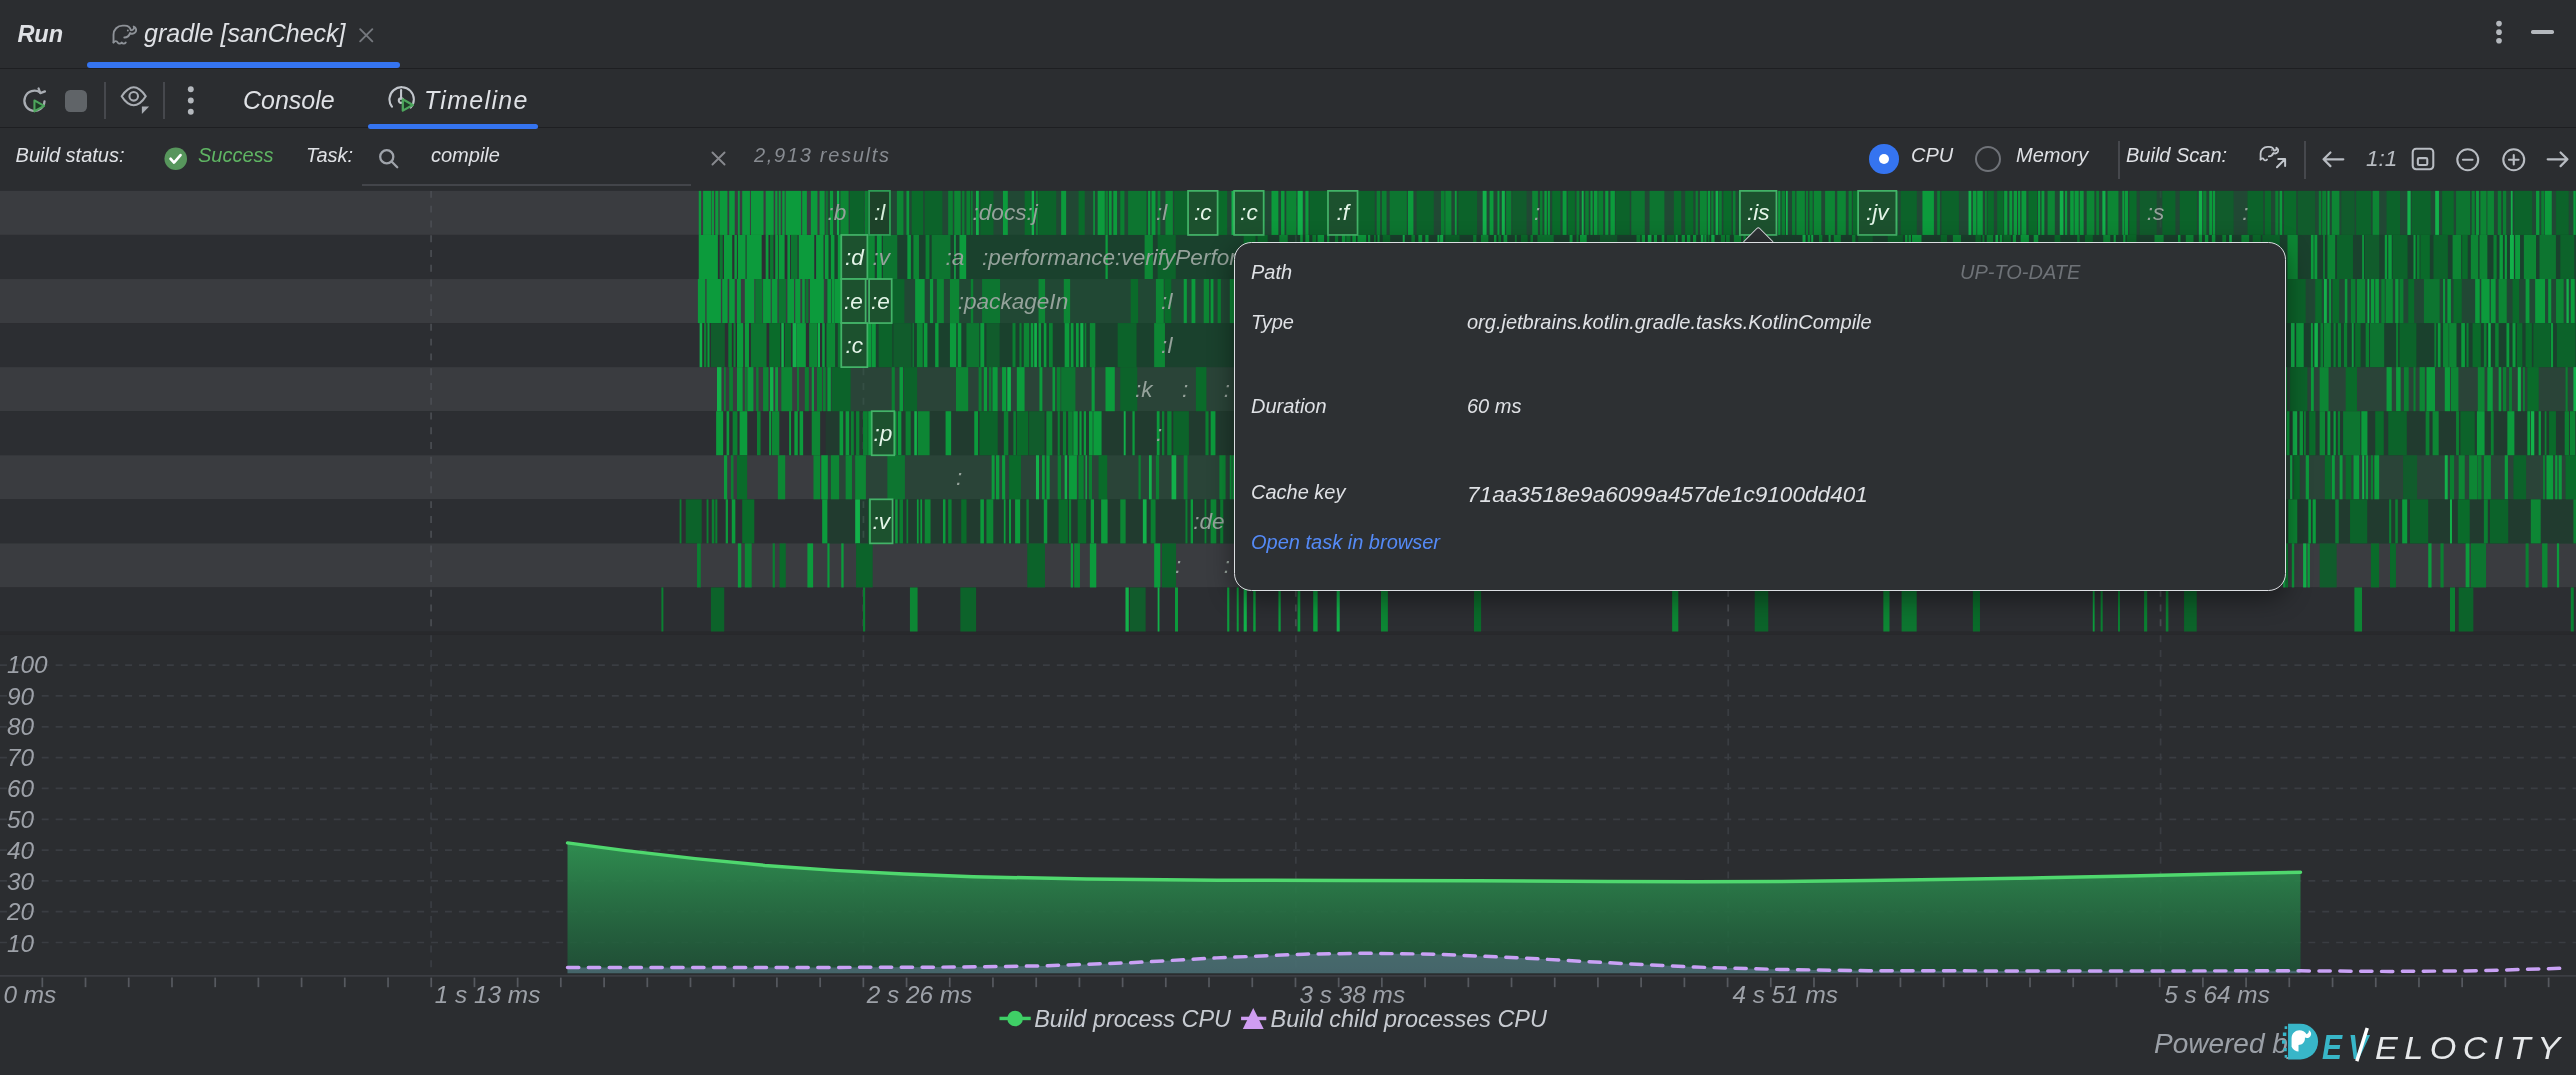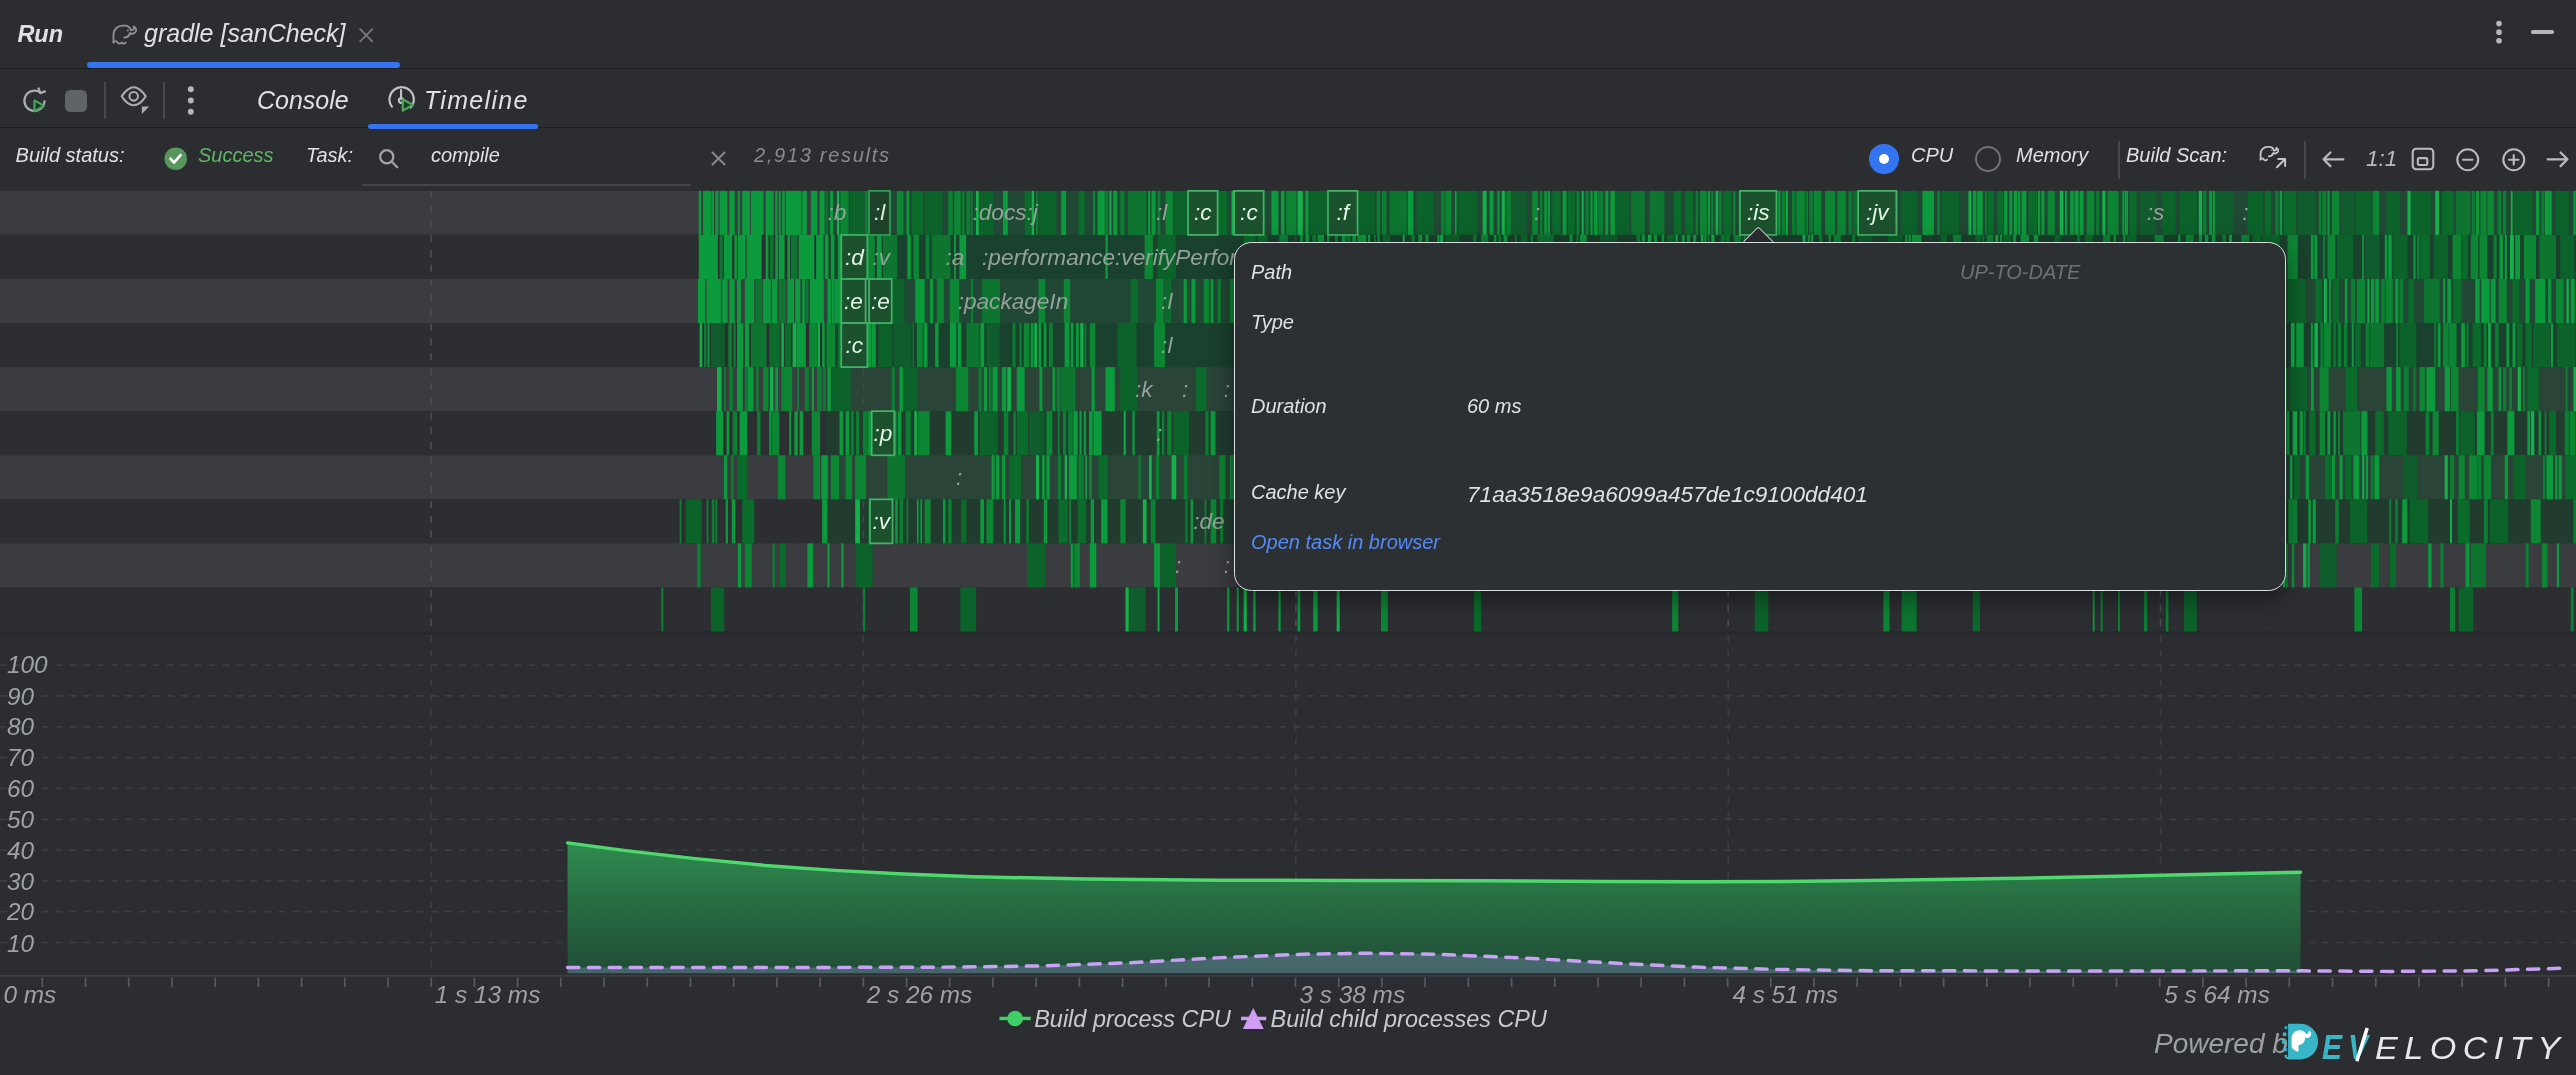--- a/index.html
+++ b/index.html
@@ -54,21 +54,21 @@
 <path d="M25.5 25 h8.5 l-8.5 8.5 z" fill="#a9adb3"></path>
       </svg></div>
 <div class="abs sep" style="left:163px;top:82px;height:37px;"></div>
 <svg class="abs" style="left:183px;top:83px;" width="15.6" height="35" viewBox="0 0 18 40">
       <g fill="#b4b8bd">
         <circle cx="9" cy="7" r="3.4"></circle>
         <circle cx="9" cy="20" r="3.4"></circle>
         <circle cx="9" cy="33" r="3.4"></circle>
       </g>
     </svg>
-<div class="abs t" style="left:257px;top:86px;font-size:25px;">Console</div>
+<div class="abs t" style="left:243px;top:86px;font-size:25px;">Console</div>
 <div class="abs" style="left:388px;top:84px;"><svg width="27" height="28" viewBox="0 0 31 32" style="">
         <g fill="none" stroke="#c2c6cc" stroke-width="2.4" stroke-linecap="round">
 <path d="M4.5 26 a14 14 0 1 1 21.5 1"></path>
 <path d="M15 7 v10"></path>
 <circle cx="15" cy="19" r="2.6"></circle>
 </g>
 <path d="M17 17.5 l11.5 6.5 -11.5 6.5 z" fill="#1d3b26" stroke="#4da55c" stroke-width="2.6" stroke-linejoin="round"></path>
       </svg></div>
 <div class="abs t" style="left:424px;top:86px;font-size:25px;letter-spacing:1.3px;">Timeline</div>
 <div class="abs" style="left:368px;top:124px;width:170px;height:5.2px;background:#3574f0;border-radius:2.6px;"></div>
@@ -1631,19 +1631,20 @@
 <text x="107" y="44" fill="#e6e8ea" font-family="Liberation Sans,sans-serif" font-size="37" letter-spacing="7" textLength="220" lengthAdjust="spacingAndGlyphs">ELOCITY</text>
 </svg>
 
 <div class="abs" style="left:1742px;top:223px;width:33px;height:20px;overflow:hidden;">
   <div style="position:absolute;left:5.2px;top:7.8px;width:22.6px;height:22.6px;background:#2d3033;border:1.7px solid #dcdee2;transform:rotate(45deg);border-radius:2.6px;"></div>
 </div>
 <div class="abs" style="left:1234px;top:242px;width:1052px;height:349px;background:#2d3033;border:1.7px solid #dcdee2;border-radius:17.4px;box-shadow:0 7px 26px rgba(0,0,0,0.45);"></div>
 <div class="abs t" style="left:1251px;top:261px;">Path</div>
 <div class="abs t" style="left:1960px;top:261px;color:#6e7277;">UP-TO-DATE</div>
 <div class="abs t" style="left:1251px;top:311px;">Type</div>
+<div class="abs t" style="left:1467px;top:311px;">org.jetbrains.kotlin.gradle.tasks.KotlinCompile</div>
 <div class="abs t" style="left:1251px;top:395px;">Duration</div>
 <div class="abs t" style="left:1467px;top:395px;">60 ms</div>
 <div class="abs t" style="left:1251px;top:481px;">Cache key</div>
 <div class="abs t" style="left:1467px;top:482px;font-size:22.6px;">71aa3518e9a6099a457de1c9100dd401</div>
 <div class="abs t" style="left:1251px;top:531px;color:#548af7;">Open task in browser</div>
 
 </div>
 
 </body></html>

